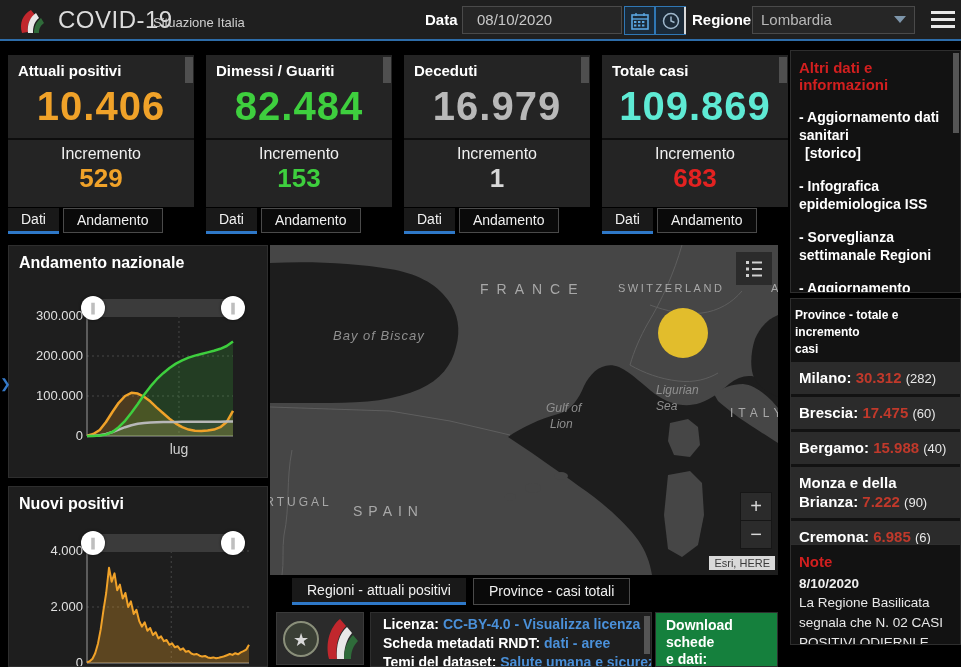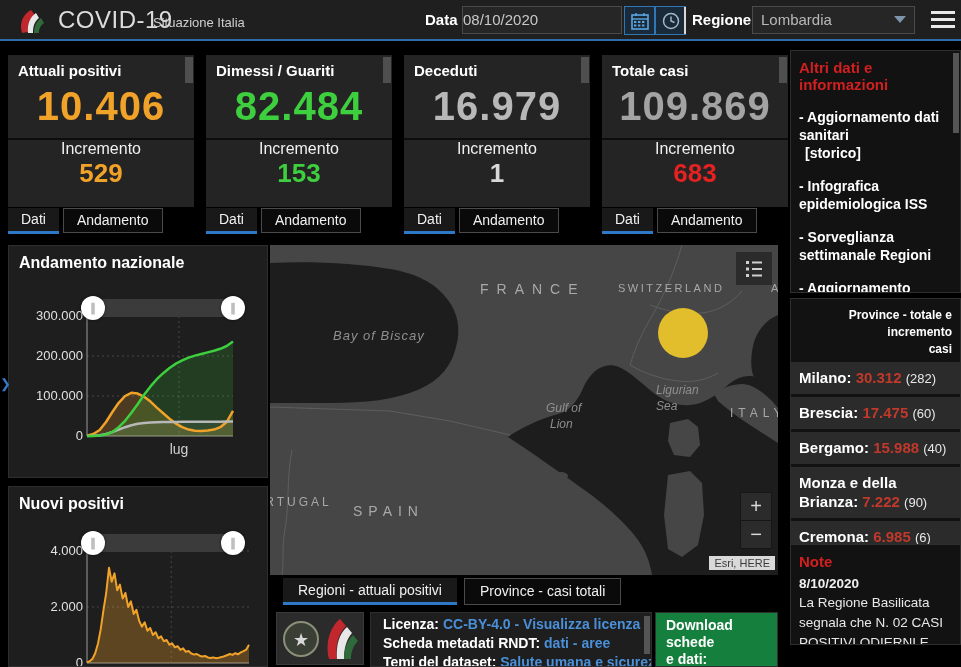--- a/index.html
+++ b/index.html
@@ -5,35 +5,35 @@
   html,body{margin:0;padding:0;background:#000;}
   body{width:961px;height:667px;overflow:hidden;font-family:"Liberation Sans",sans-serif;}
   .app{position:relative;width:961px;height:667px;background:#000;overflow:hidden;}
 
   
   .header{position:absolute;left:0;top:0;width:961px;height:41px;background:#1f1f1f;border-bottom:2px solid #2d6ca8;box-sizing:border-box;}
   .logo{position:absolute;left:14px;top:6px;width:34px;height:30px;}
   .app-title{position:absolute;left:58px;top:6px;font-size:24px;color:#dcdcdc;letter-spacing:.5px;}
   .app-subtitle{position:absolute;left:153px;top:15px;font-size:13px;color:#cfcfcf;}
   .hdr-label{position:absolute;top:11px;font-size:15px;font-weight:bold;color:#fff;}
-  .date-input{position:absolute;left:462px;top:6px;width:160px;height:28px;background:#262626;border:1px solid #4a4a4a;box-sizing:border-box;color:#c8c8c8;font-size:15px;line-height:26px;padding-left:0;}
+  .date-input{position:absolute;left:462px;top:6px;width:160px;height:28px;background:#262626;border:1px solid #4a4a4a;box-sizing:border-box;color:#c8c8c8;font-size:15px;line-height:26px;padding-left:14px;}
   .icon-btn{position:absolute;top:6px;width:31px;height:29px;background:#1b2a38;border:1px solid #2f77b5;box-sizing:border-box;display:flex;align-items:center;justify-content:center;}
   .hdr-sep{position:absolute;left:684px;top:7px;width:2px;height:27px;background:#d8d8d8;}
   .region-select{position:absolute;left:752px;top:6px;width:163px;height:28px;background:#262626;border:1px solid #4a4a4a;box-sizing:border-box;color:#b8b8b8;font-size:15px;line-height:26px;padding-left:8px;}
   .region-caret{position:absolute;right:8px;top:9px;width:0;height:0;border-left:6px solid transparent;border-right:6px solid transparent;border-top:7px solid #7d95aa;}
   .hamburger{position:absolute;left:931px;top:11px;width:24px;height:18px;cursor:pointer;}
   .hamburger div{height:3px;background:#e8e8e8;margin-bottom:4px;}
 
   
   .card{position:absolute;top:55px;width:186px;height:152px;background:#242424;overflow:hidden;}
   .card-title{padding:7px 10px 0 10px;font-size:15px;font-weight:bold;color:#fff;}
   .card-scroll{position:absolute;right:1px;top:2px;width:8px;height:26px;background:#4f4f4f;}
   .card-value{margin-top:5px;text-align:center;font-size:40px;font-weight:bold;letter-spacing:1px;}
   .card-divider{height:2px;background:#0d0d0d;margin-top:9px;}
-  .card-inc-label{text-align:center;font-size:16px;color:#f0f0f0;}
+  .card-inc-label{text-align:center;font-size:16px;color:#f0f0f0;margin-top:5px;}
   .card-inc-value{text-align:center;font-size:26px;font-weight:bold;line-height:30px;}
   .tabs{position:absolute;top:208px;height:26px;display:flex;}
   .tab{height:23px;line-height:23px;padding:0 13px;font-size:14px;color:#f0f0f0;background:#0a0a0a;border:1px solid #4a4a4a;margin-right:4px;cursor:pointer;}
   .tab.active{background:#191919;border:none;border-bottom:3px solid #2e78c8;height:23px;}
 
   
   .panel-left{position:absolute;left:8px;width:260px;background:#1e1e1e;border:1px solid #2e2e2e;box-sizing:border-box;overflow:hidden;}
   .panel-title{padding:8px 0 0 10px;font-size:16px;font-weight:bold;color:#fff;}
   .chart-svg{position:absolute;left:0;}
   .ticklabel{fill:#e0e0e0;font-size:13px;text-anchor:end;}
@@ -45,30 +45,30 @@
 
   
   .map{position:absolute;left:270px;top:245px;width:508px;height:330px;background:#1d1d1d;overflow:hidden;}
   .map-label{position:absolute;color:#a8a8a8;white-space:nowrap;}
   .sea-label{position:absolute;color:#8f8f8f;font-style:italic;white-space:nowrap;}
   .legend-btn{position:absolute;left:466px;top:7px;width:36px;height:33px;background:#2b2b2b;display:flex;align-items:center;justify-content:center;cursor:pointer;}
   .zoomctl{position:absolute;left:470px;top:247px;width:30px;background:#2b2b2b;border:1px solid #161616;}
   .zoomctl div{height:27px;line-height:27px;text-align:center;color:#d8d8d8;font-size:20px;cursor:pointer;}
   .zoomctl div:first-child{border-bottom:1px solid #161616;}
   .attribution{position:absolute;right:3px;bottom:5px;background:#d9d9d9;color:#3a3a3a;font-size:11px;padding:1px 5px;}
-  .map-tabs{position:absolute;left:283px;top:578px;display:flex;}
+  .map-tabs{position:absolute;left:292px;top:578px;display:flex;}
   .map-tab{height:25px;line-height:25px;padding:0 15px;font-size:14px;color:#f0f0f0;background:#0a0a0a;border:1px solid #4a4a4a;margin-right:7px;cursor:pointer;}
   .map-tab.active{background:#191919;border:none;border-bottom:3px solid #2e78c8;height:24px;}
 
   
   .side-panel{position:absolute;left:790px;width:171px;background:#121212;border:1px solid #2e2e2e;box-sizing:border-box;overflow:hidden;}
   .side-heading{padding:8px 2px 0 8px;font-size:15px;font-weight:bold;}
   .side-link{padding:0 8px;font-size:14px;font-weight:bold;color:#fff;line-height:18px;margin-top:15px;cursor:pointer;}
   .side-link .l2{padding-left:6px;}
-  .prov-heading{padding:8px 8px 4px 16px;font-size:12px;font-weight:bold;color:#fff;line-height:17px;text-align:right;}
+  .prov-heading{padding:8px 8px 4px 4px;font-size:12px;font-weight:bold;color:#fff;line-height:17px;}
   .prov-row{margin:0 0 3px 0;background:#2b2b2b;padding:6px 8px;font-size:15px;font-weight:bold;color:#fff;line-height:19px;}
   .prov-num{font-weight:bold;}
   .prov-inc{font-weight:normal;font-size:13px;color:#e8e8e8;}
   .note-date{padding:6px 8px 0 8px;font-size:13.5px;font-weight:bold;color:#f0f0f0;}
   .note-text{padding:2px 8px;font-size:13.5px;color:#e8e8e8;line-height:20px;}
   .vscroll{position:absolute;right:1px;top:2px;width:6px;background:#555;}
 
   
   .logo-box{position:absolute;left:276px;top:612px;width:88px;height:53px;background:#2b2b2b;border:1px solid #3a3a3a;box-sizing:border-box;overflow:hidden;}
   .license-panel{position:absolute;left:370px;top:612px;width:282px;height:55px;background:#1e1e1e;border:1px solid #2e2e2e;box-sizing:border-box;overflow:hidden;}
@@ -165,21 +165,21 @@
     <div class="card-inc-value" style="color: rgb(216, 216, 216);">1</div>
   </div>
   <div class="tabs" style="left:404px;">
     <div class="tab active">Dati</div>
     <div class="tab">Andamento</div>
   </div>
 
   <div class="card" style="left:602px;width:186px;">
     <div class="card-title">Totale casi</div>
     <div class="card-scroll"></div>
-    <div class="card-value" style="color: #a3a3a3;">109.869</div>
+    <div class="card-value" style="color: #5eead4;">109.869</div>
     <div class="card-divider"></div>
     <div class="card-inc-label">Incremento</div>
     <div class="card-inc-value" style="color: rgb(227, 34, 33);">683</div>
   </div>
   <div class="tabs" style="left:602px;">
     <div class="tab active">Dati</div>
     <div class="tab">Andamento</div>
   </div>
 
   <div class="panel-left" style="top:245px;height:233px;">

